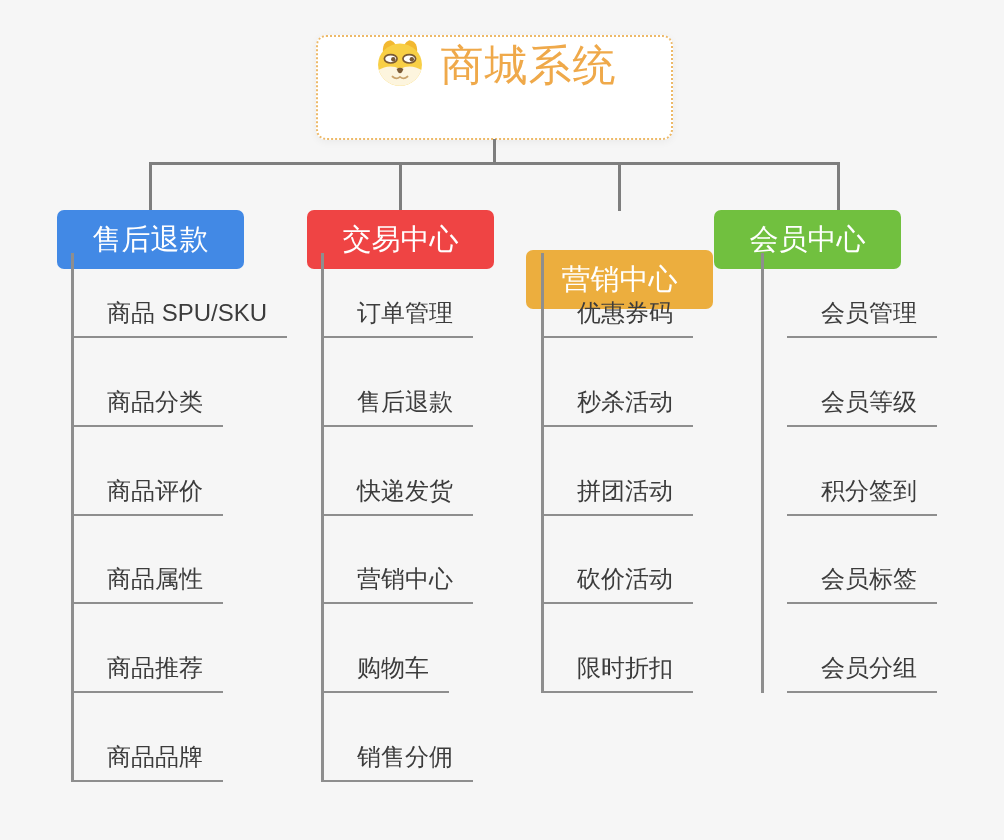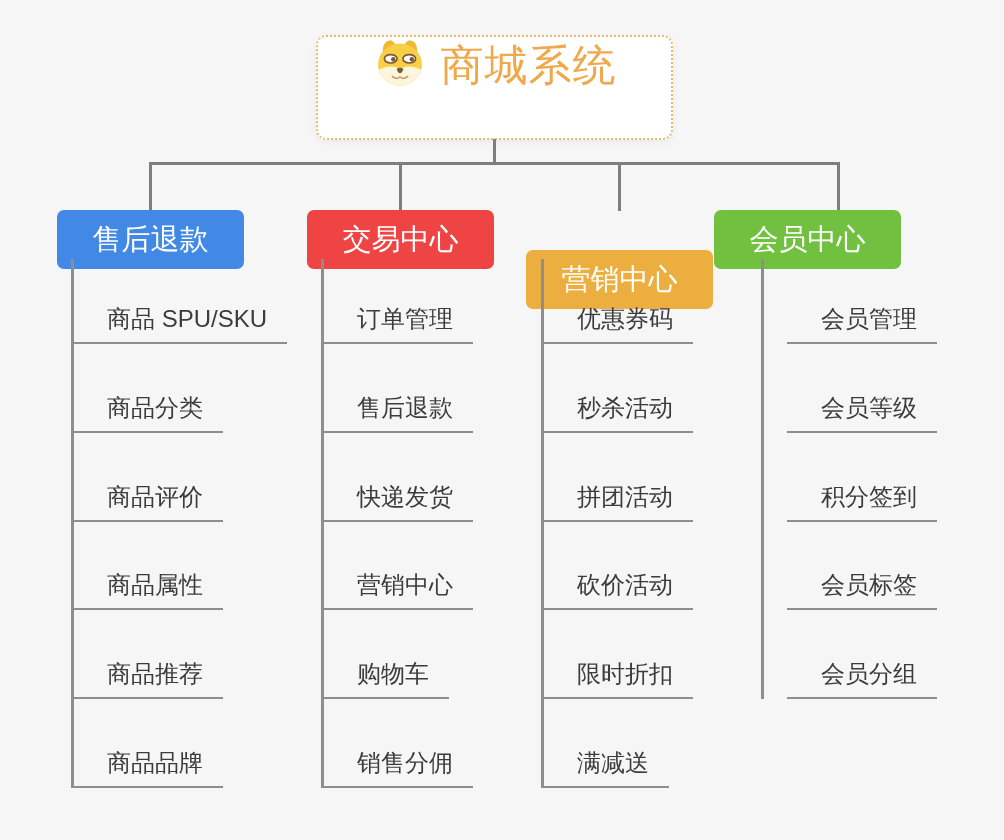--- a/index.html
+++ b/index.html
@@ -35,21 +35,21 @@
   
   .branch-box{
     position:absolute;top:210px;width:187px;height:59px;border-radius:7px;
     color:#ffffff;font-size:29px;display:flex;align-items:center;justify-content:center;
     white-space:nowrap;
   }
   .bb0{left:57px;} .bb1{left:307px;} .bb2{left:526px;margin-top:40px;} .bb3{left:714px;}
 
   
   .leaves{
-    position:absolute;top:259px;width:235px;
+    position:absolute;top:253px;width:235px;
     border-left:3px solid var(--leaf-line);
     display:flex;flex-direction:column;
   }
   .lv0{left:71px;} .lv1{left:321px;} .lv2{left:541px;} .lv3{left:761px;padding-left:24px;}
   .leaf{height:88.8px;display:flex;align-items:flex-end;}
   .leaf:first-child{height:85px;}
   .leaf-label{
     display:inline-block;margin-left:-1px;
     padding:0 20px 7px 34px;
     border-bottom:2px solid var(--leaf-line);
@@ -153,23 +153,20 @@
       </div>
       <div class="leaf">
         <span class="leaf-label">拼团活动</span>
       </div>
       <div class="leaf">
         <span class="leaf-label">砍价活动</span>
       </div>
       <div class="leaf">
         <span class="leaf-label">限时折扣</span>
       </div>
-      <div class="leaf">
-        <span class="leaf-label">满减送</span>
-      </div>
     </div>
   <div class="leaves lv3">
       <div class="leaf">
         <span class="leaf-label">会员管理</span>
       </div>
       <div class="leaf">
         <span class="leaf-label">会员等级</span>
       </div>
       <div class="leaf">
         <span class="leaf-label">积分签到</span>

